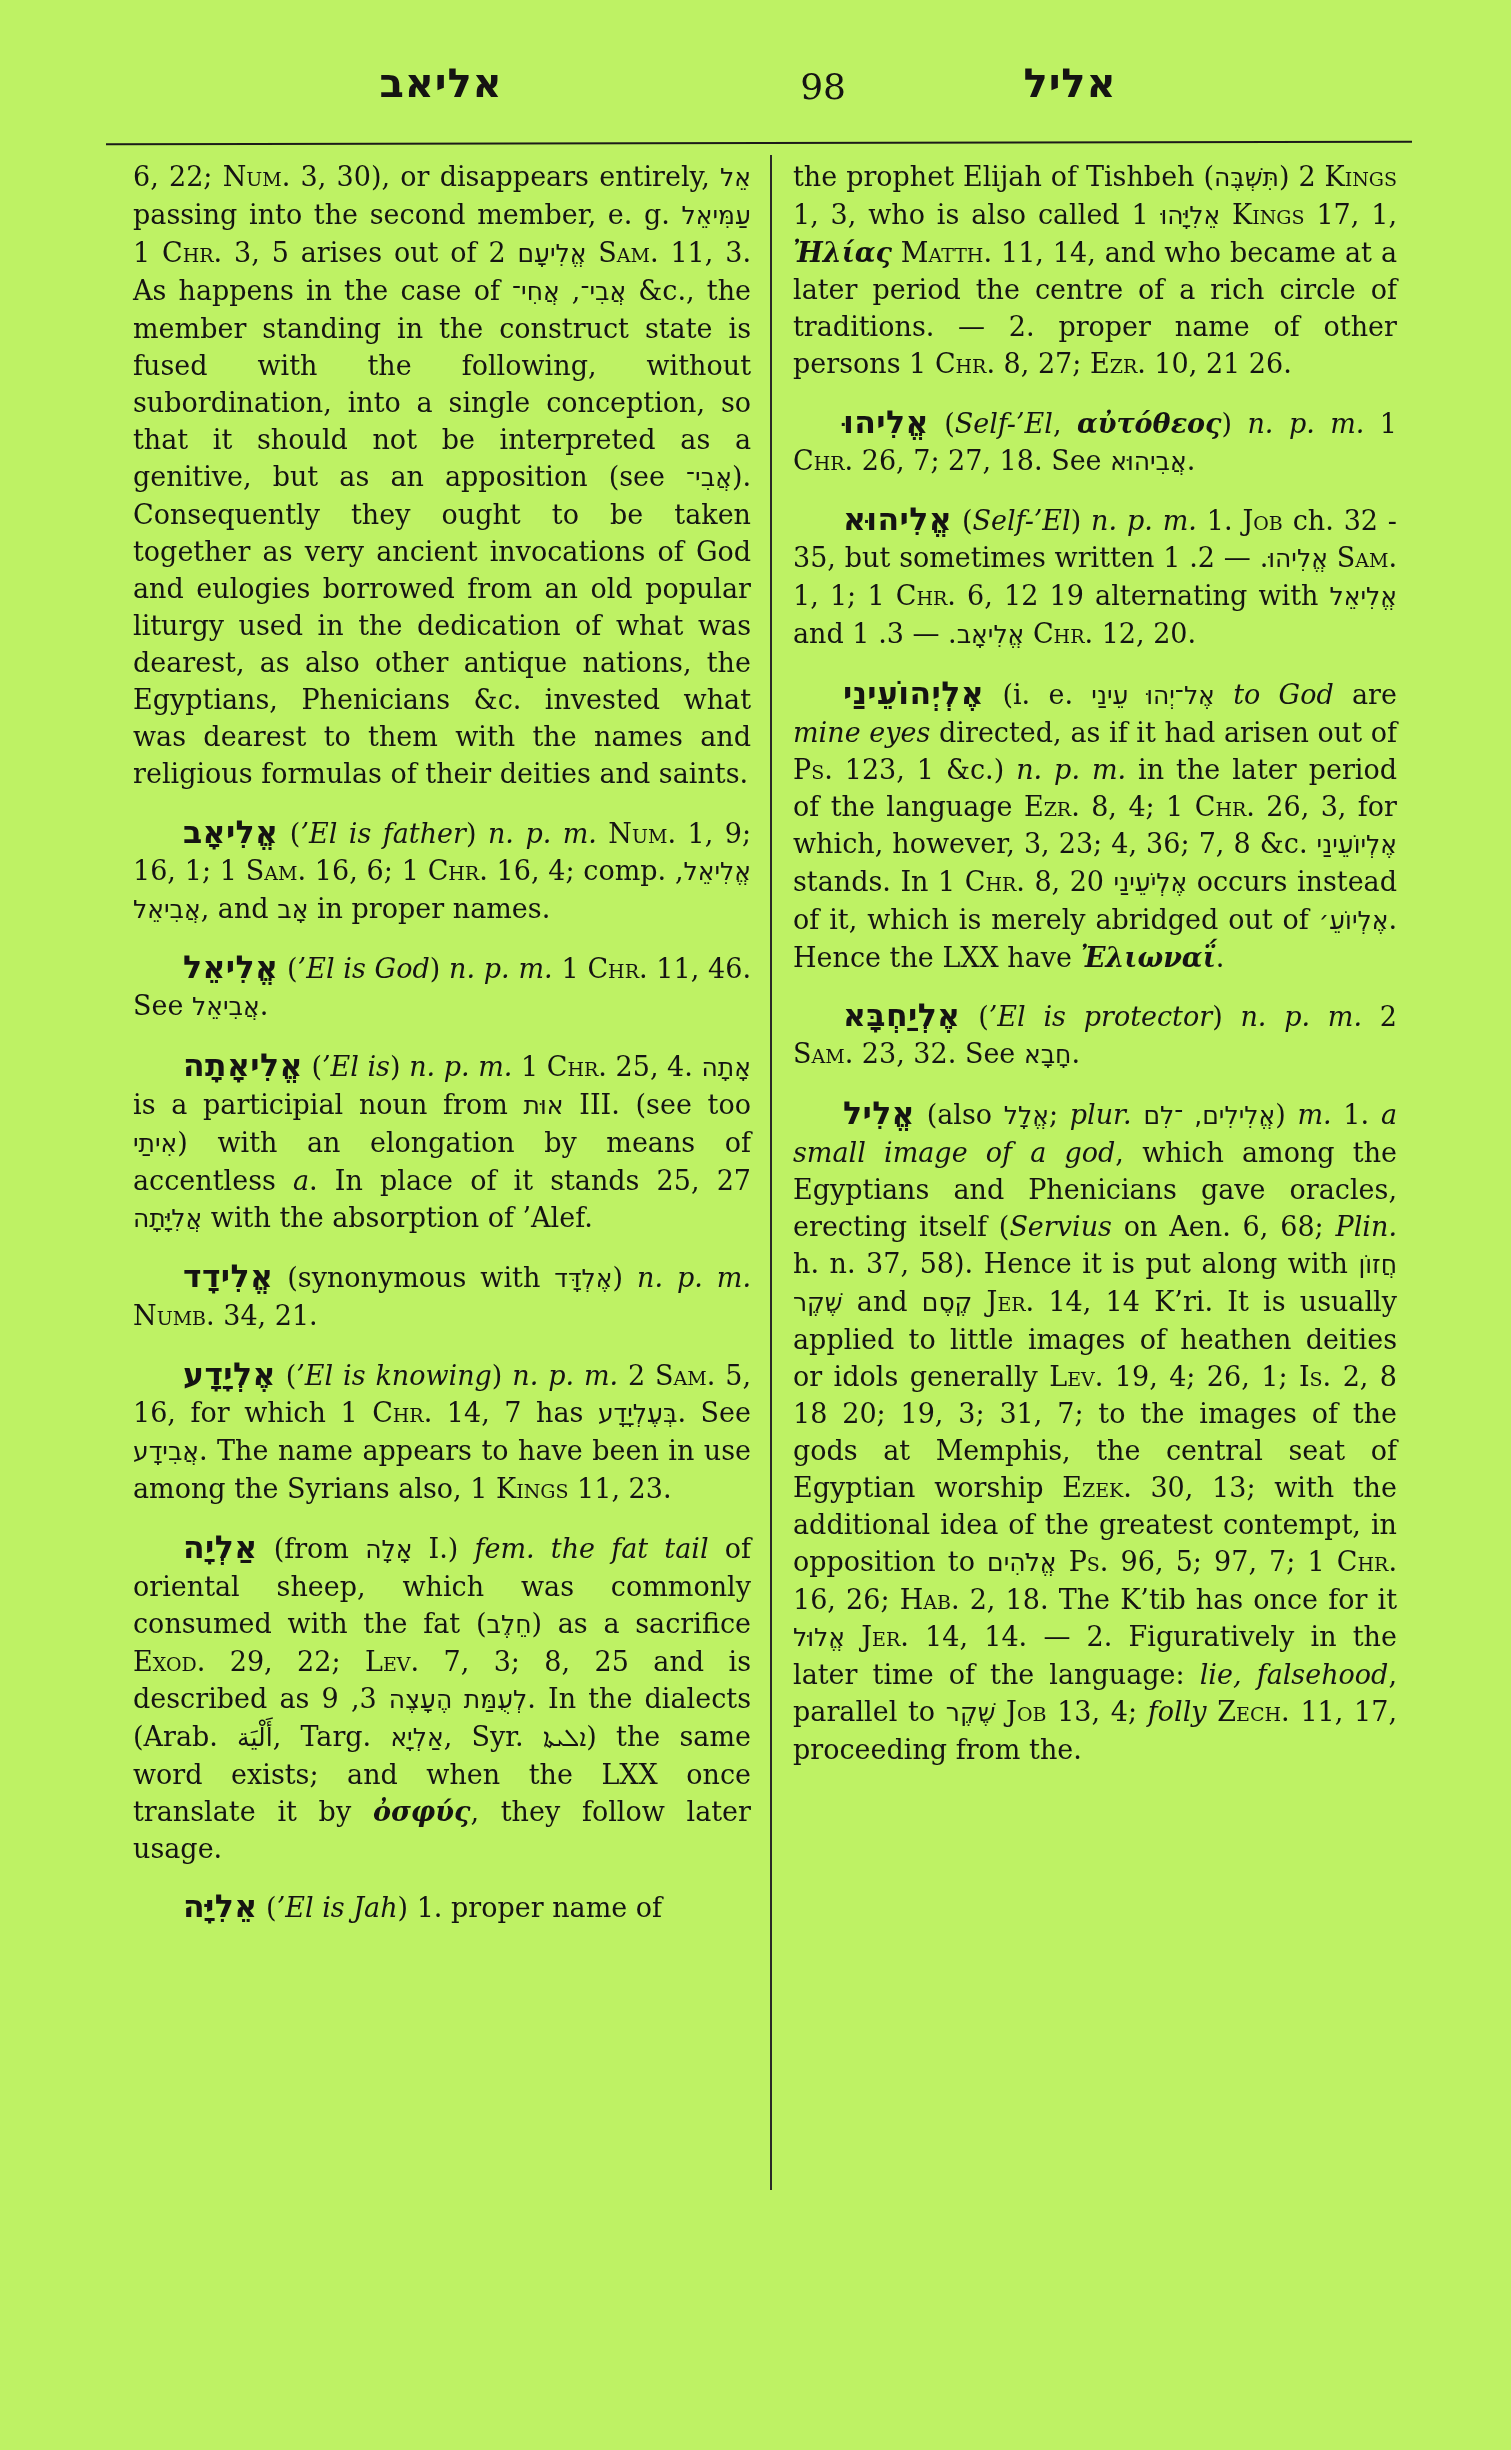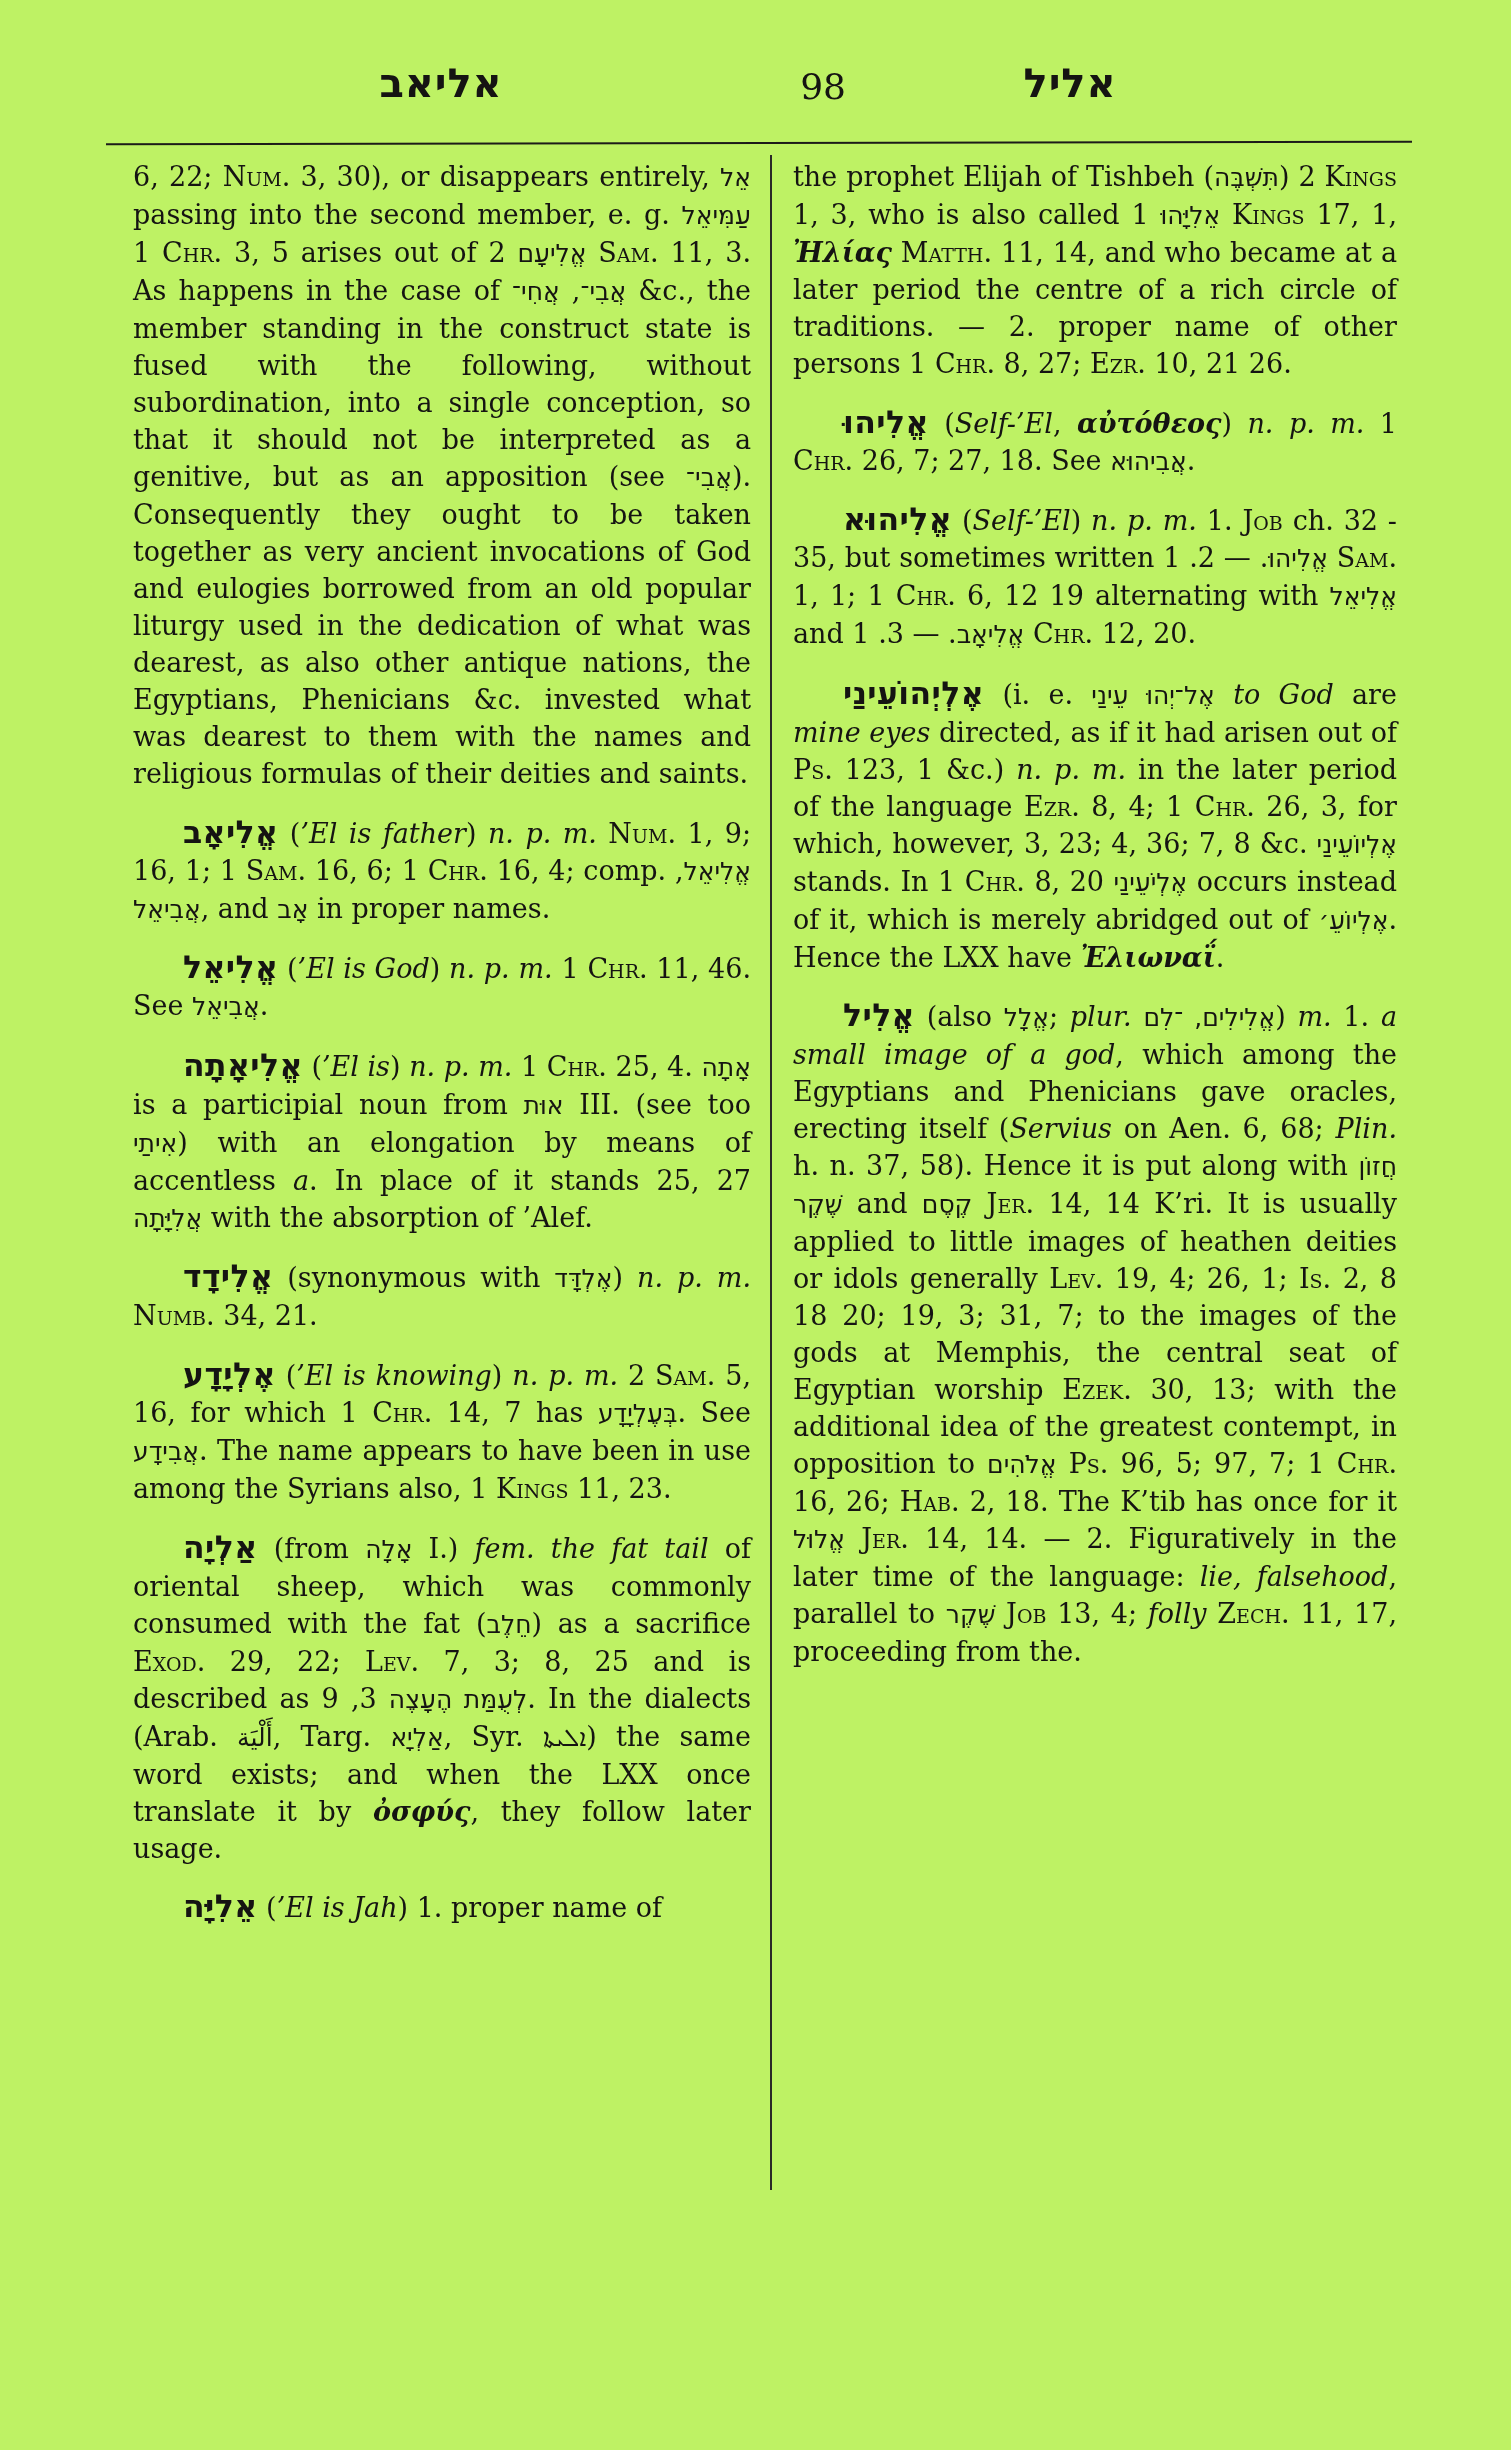--- a/index.html
+++ b/index.html
@@ -82,17 +82,18 @@
       <p class="para indent"><span class="seg-hw">אֱלִידָד</span><span> (synonymous with </span><span class="seg-he">אֶלְדָּד</span><span>) </span><span class="seg-i">n. p. m.</span><span> </span><span class="seg-sc">Numb.</span><span> 34, 21.</span></p>
       <p class="para indent"><span class="seg-hw">אֶלְיָדָע</span><span> (</span><span class="seg-i">’El is knowing</span><span>) </span><span class="seg-i">n. p. m.</span><span> 2 </span><span class="seg-sc">Sam.</span><span> 5, 16, for which 1 </span><span class="seg-sc">Chr.</span><span> 14, 7 has </span><span class="seg-he">בְּעֶלְיָדָע</span><span>.  See </span><span class="seg-he">אֲבִידָע</span><span>.  The name appears to have been in use among the Syrians also, 1 </span><span class="seg-sc">Kings</span><span> 11, 23.</span></p>
       <p class="para indent"><span class="seg-hw">אַלְיָה</span><span> (from </span><span class="seg-he">אָלָה</span><span> I.) </span><span class="seg-i">fem. the fat tail</span><span> of oriental sheep, which was commonly consumed with the fat (</span><span class="seg-he">חֵלֶב</span><span>) as a sacrifice </span><span class="seg-sc">Exod.</span><span> 29, 22; </span><span class="seg-sc">Lev.</span><span> 7, 3; 8, 25 and is described as </span><span class="seg-he">לְעֻמַּת הֶעָצֶה</span><span> 3, 9.  In the dialects (Arab. </span><span class="seg-ar">أَلْيَة</span><span>, Targ. </span><span class="seg-he">אַלְיָא</span><span>, Syr. </span><span class="seg-sy">ܐܠܝܬܐ</span><span>) the same word exists; and when the LXX once translate it by </span><span class="seg-gr">ὀσφύς</span><span>, they follow later usage.</span></p>
       <p class="para indent"><span class="seg-hw">אֵלִיָּה</span><span> (</span><span class="seg-i">’El is Jah</span><span>)  1. proper name of</span></p>
     </div>
   <div class="col right">
       <p class="para noindent"><span>the prophet Elijah of Tishbeh (</span><span class="seg-he">תִּשְׁבֶּה</span><span>) 2 </span><span class="seg-sc">Kings</span><span> 1, 3, who is also called </span><span class="seg-he">אֵלִיָּהוּ</span><span> 1 </span><span class="seg-sc">Kings</span><span> 17, 1, </span><span class="seg-gr">Ἠλίας</span><span> </span><span class="seg-sc">Matth.</span><span> 11, 14, and who became at a later period the centre of a rich circle of traditions. — 2. proper name of other persons 1 </span><span class="seg-sc">Chr.</span><span> 8, 27; </span><span class="seg-sc">Ezr.</span><span> 10, 21 26.</span></p>
       <p class="para indent"><span class="seg-hw">אֱלִיהוּ</span><span> (</span><span class="seg-i">Self-’El</span><span>, </span><span class="seg-gr">αὐτόθεος</span><span>) </span><span class="seg-i">n. p. m.</span><span> 1 </span><span class="seg-sc">Chr.</span><span> 26, 7; 27, 18.  See </span><span class="seg-he">אֲבִיהוּא</span><span>.</span></p>
       <p class="para indent"><span class="seg-hw">אֱלִיהוּא</span><span> (</span><span class="seg-i">Self-’El</span><span>) </span><span class="seg-i">n. p. m.</span><span>  1. </span><span class="seg-sc">Job</span><span> ch. 32 - 35, but sometimes written </span><span class="seg-he">אֱלִיהוּ</span><span>. — 2. 1 </span><span class="seg-sc">Sam.</span><span> 1, 1; 1 </span><span class="seg-sc">Chr.</span><span> 6, 12 19 alternating with </span><span class="seg-he">אֱלִיאֵל</span><span> and </span><span class="seg-he">אֱלִיאָב</span><span>. — 3. 1 </span><span class="seg-sc">Chr.</span><span> 12, 20.</span></p>
       <p class="para indent"><span class="seg-hw">אֶלְיְהוֹעֵינַי</span><span> (i. e. </span><span class="seg-he">אֶל־יְהוּ עֵינַי</span><span> </span><span class="seg-i">to God</span><span> are </span><span class="seg-i">mine eyes</span><span> directed, as if it had arisen out of </span><span class="seg-sc">Ps.</span><span> 123, 1 &amp;c.) </span><span class="seg-i">n. p. m.</span><span> in the later period of the language </span><span class="seg-sc">Ezr.</span><span> 8, 4; 1 </span><span class="seg-sc">Chr.</span><span> 26, 3, for which, however, 3, 23; 4, 36; 7, 8 &amp;c. </span><span class="seg-he">אֶלְיוֹעֵינַי</span><span> stands.  In 1 </span><span class="seg-sc">Chr.</span><span> 8, 20 </span><span class="seg-he">אֶלְיֹעֵינַי</span><span> occurs instead of it, which is merely abridged out of </span><span class="seg-he">אֶלְיוֹעֵ׳</span><span>.  Hence the LXX have </span><span class="seg-gr">Ἐλιωναΐ</span><span>.</span></p>
+      <p class="para indent"><span class="seg-hw">אֶלְיַחְבָּא</span><span> (</span><span class="seg-i">’El is protector</span><span>) </span><span class="seg-i">n. p. m.</span><span> 2 </span><span class="seg-sc">Sam.</span><span> 23, 32.  See </span><span class="seg-he">חָבָא</span><span>.</span></p>
       <p class="para indent"><span class="seg-hw">אֱלִיל</span><span> (also </span><span class="seg-he">אֱלָל</span><span>; </span><span class="seg-i">plur.</span><span> </span><span class="seg-he">אֱלִילִים, ־לִם</span><span>) </span><span class="seg-i">m.</span><span>  1. </span><span class="seg-i">a small image of a god</span><span>, which among the Egyptians and Phenicians gave oracles, erecting itself (</span><span class="seg-i">Servius</span><span> on Aen. 6, 68; </span><span class="seg-i">Plin.</span><span> h. n. 37, 58).  Hence it is put along with </span><span class="seg-he">חֲזוֹן שֶׁקֶר</span><span> and </span><span class="seg-he">קֶסֶם</span><span> </span><span class="seg-sc">Jer.</span><span> 14, 14 K’ri.  It is usually applied to little images of heathen deities or idols generally </span><span class="seg-sc">Lev.</span><span> 19, 4; 26, 1; </span><span class="seg-sc">Is.</span><span> 2, 8 18 20; 19, 3; 31, 7; to the images of the gods at Memphis, the central seat of Egyptian worship </span><span class="seg-sc">Ezek.</span><span> 30, 13; with the additional idea of the greatest contempt, in opposition to </span><span class="seg-he">אֱלֹהִים</span><span> </span><span class="seg-sc">Ps.</span><span> 96, 5; 97, 7; 1 </span><span class="seg-sc">Chr.</span><span> 16, 26; </span><span class="seg-sc">Hab.</span><span> 2, 18.  The K’tib has once for it </span><span class="seg-he">אֱלוּל</span><span> </span><span class="seg-sc">Jer.</span><span> 14, 14. — 2. Figuratively in the later time of the language: </span><span class="seg-i">lie, falsehood</span><span>, parallel to </span><span class="seg-he">שֶׁקֶר</span><span> </span><span class="seg-sc">Job</span><span> 13, 4; </span><span class="seg-i">folly</span><span> </span><span class="seg-sc">Zech.</span><span> 11, 17, proceeding from the.</span></p>
     </div>
 
 </div>
 
 
 </body></html>

